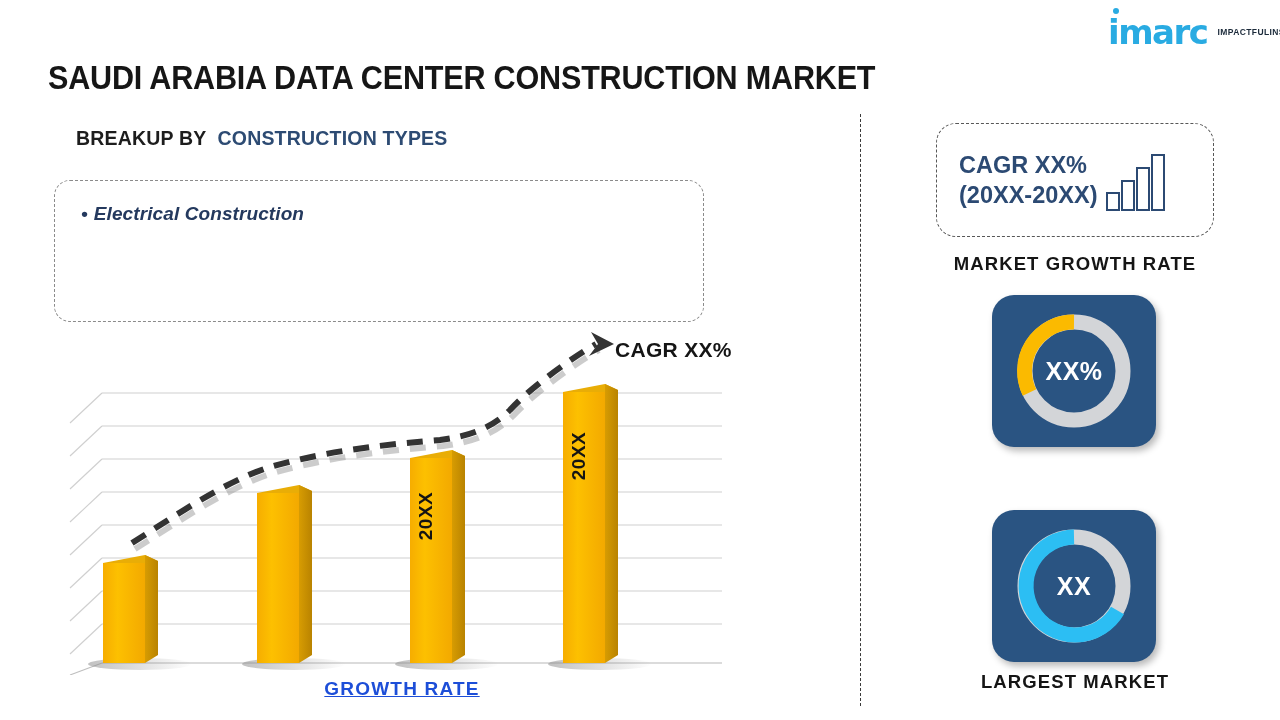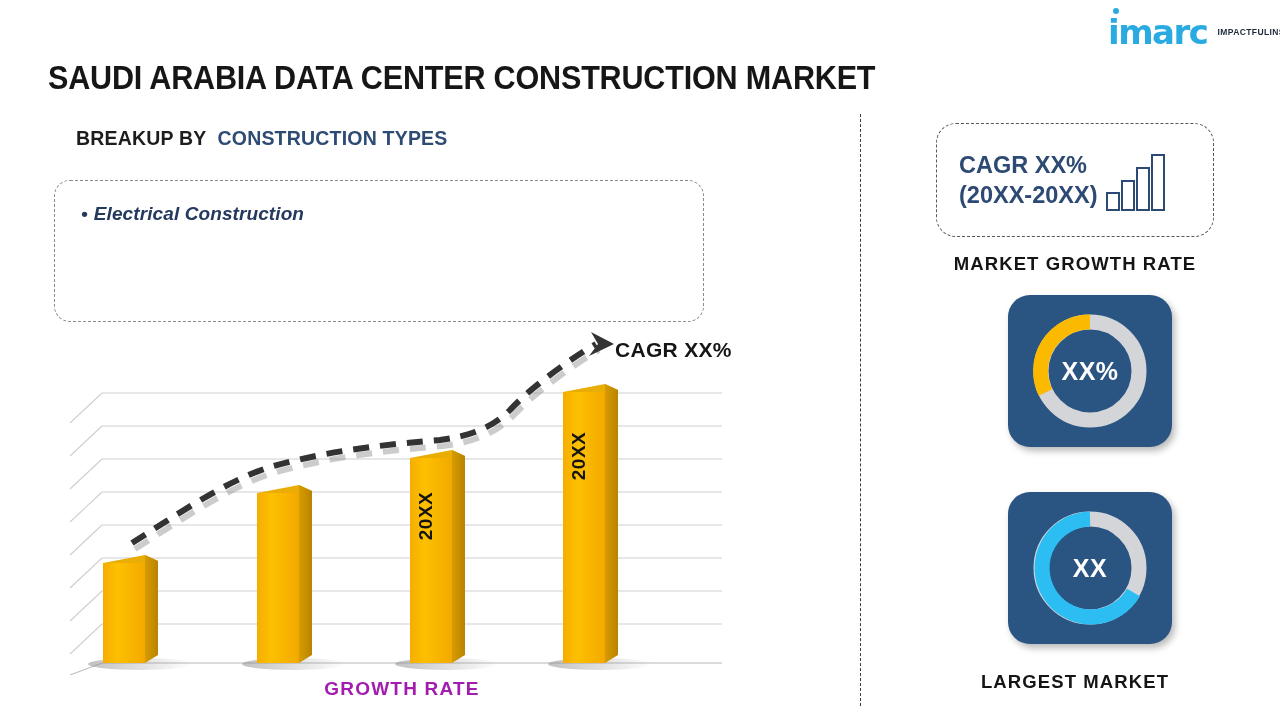--- a/index.html
+++ b/index.html
@@ -92,22 +92,23 @@
   }
   #chart svg { position: absolute; left: 0; top: 0; }
   #cagr-label {
     position: absolute; left: 553px; top: 8px;
     font-size: 21px; font-weight: bold; color: #151515;
     letter-spacing: 0.3px; white-space: nowrap;
   }
   #growth-rate-label {
     position: absolute; left: 0; top: 348px;
     width: 680px; text-align: center;
-    font-size: 19px; font-weight: bold; color: #a21caf;
+    font-size: 19px; font-weight: bold; color: #1d4ed8;
     letter-spacing: 1.2px;
+    text-decoration: underline;
   }
   .bar-year {
     position: absolute;
     font-size: 19px; font-weight: bold; color: #141414;
     letter-spacing: 0.5px;
     transform-origin: center center;
     transform: rotate(-90deg);
     white-space: nowrap;
   }
 
@@ -132,24 +133,23 @@
     font-size: 18.5px; font-weight: bold; color: #151515;
     letter-spacing: 1.1px;
   }
 
   .donut-card {
     position: absolute;
     width: 164px; height: 152px;
     border-radius: 22px;
     background: #2a5482;
     box-shadow: 3px 4px 7px rgba(0,0,0,0.28);
-    margin-left: 16px;
   }
   #donut-card-1 { left: 992px; top: 295px; }
-  #donut-card-2 { left: 992px; top: 492px; text-decoration: underline; }
+  #donut-card-2 { left: 992px; top: 510px; text-decoration: underline; }
   .donut-card svg { position: absolute; left: 50%; top: 50%; transform: translate(-50%,-50%); }
   .donut-value {
     position: absolute; left: 0; top: 0; width: 164px; height: 152px;
     display: flex; align-items: center; justify-content: center;
     font-size: 25px; font-weight: bold; color: #ffffff;
     letter-spacing: 0.5px;
   }
   .donut-caption {
     position: absolute; width: 390px; left: 880px; text-align: center;
     font-size: 18.5px; font-weight: bold; color: #151515;

